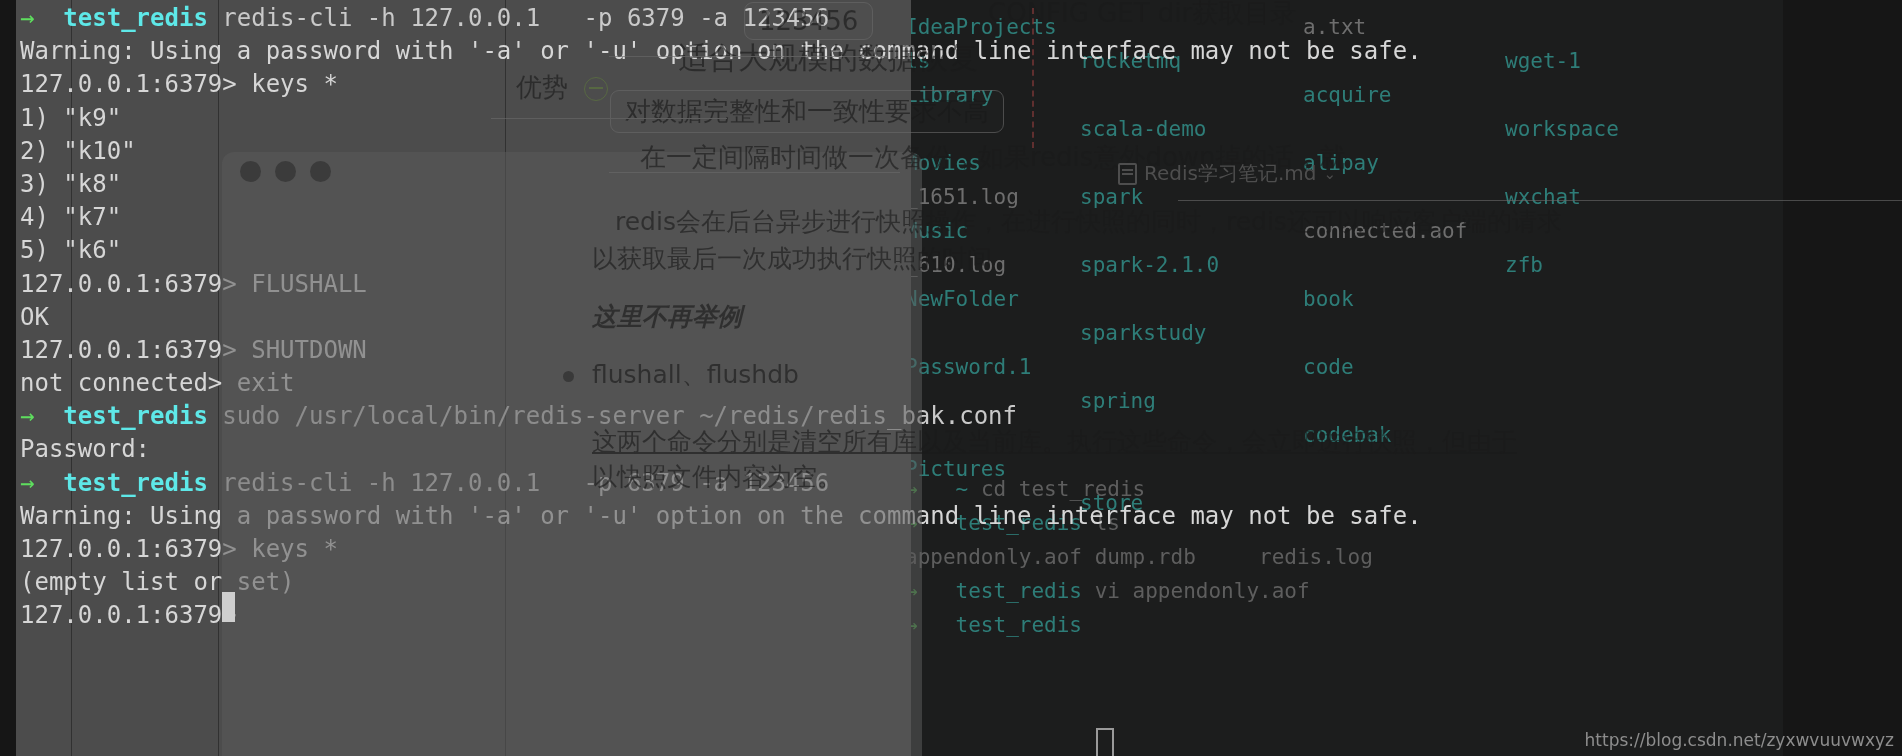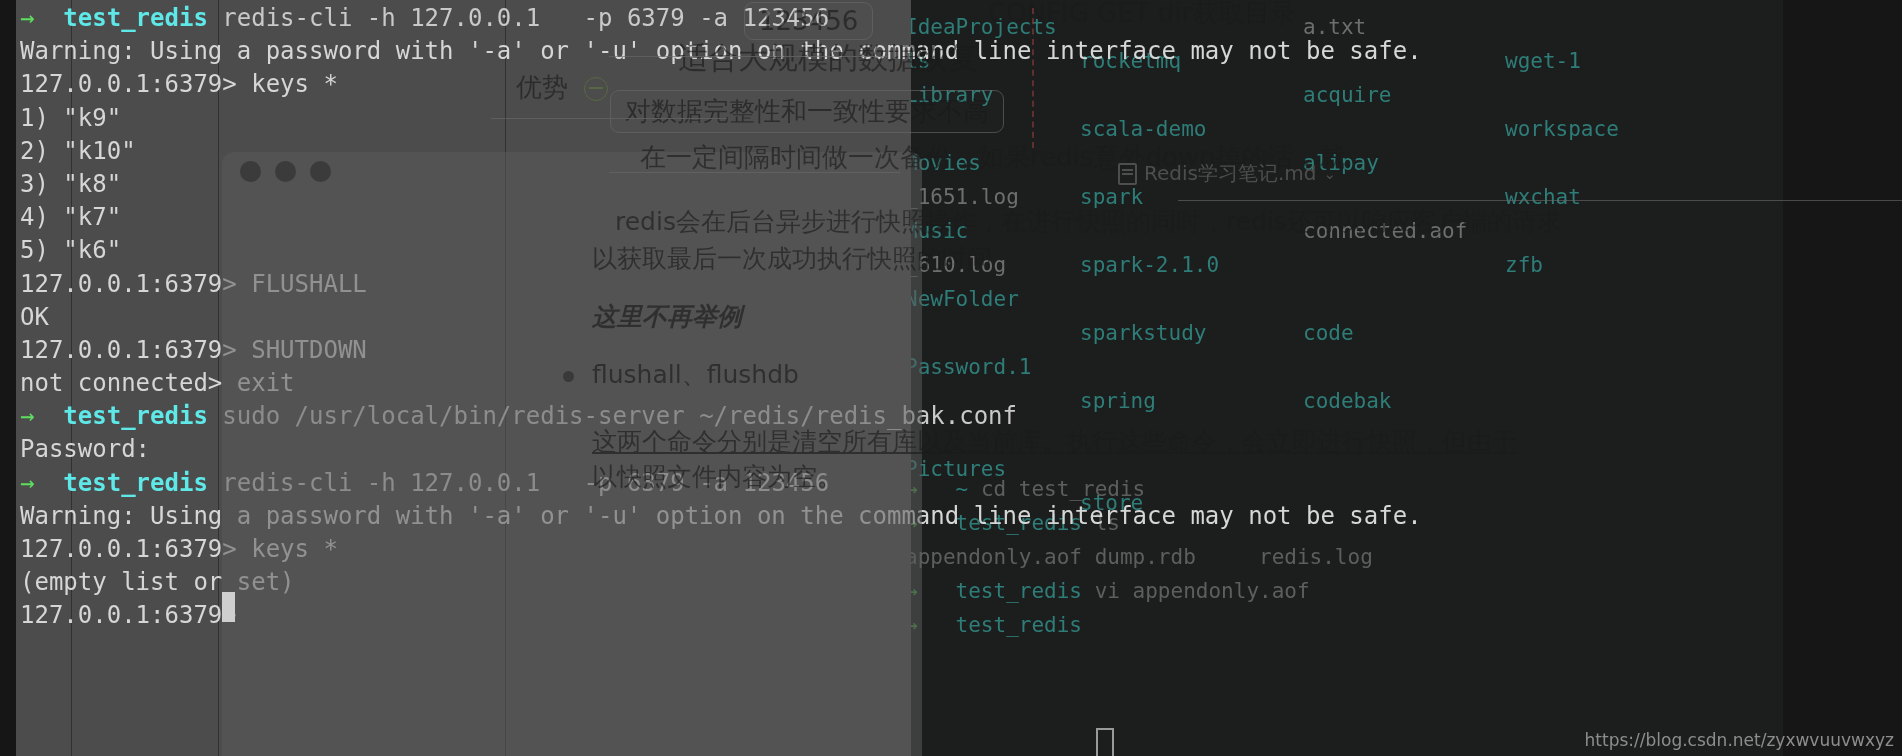--- a/index.html
+++ b/index.html
@@ -194,21 +194,21 @@
 </style>
 </head>
 <body>
 
 <div id="stage">
 
   <div class="layer-files">
     <div id="files-host">
         <div class="fcol" style="left: 10px; top: 10px;"><div>IdeaProjects</div><div>ls</div><div>Library</div><div>&nbsp;</div><div>Movies</div><div class="dim">_1651.log</div><div>Music</div><div class="dim">_610.log</div><div>NewFolder</div><div>&nbsp;</div><div>Password.1</div><div>&nbsp;</div><div>&nbsp;</div><div>Pictures</div><div>&nbsp;</div></div>
         <div class="fcol" style="left: 185px; top: 44px;"><div>rocketmq</div><div>&nbsp;</div><div>scala-demo</div><div>&nbsp;</div><div>spark</div><div>&nbsp;</div><div>spark-2.1.0</div><div>&nbsp;</div><div>sparkstudy</div><div>&nbsp;</div><div>spring</div><div>&nbsp;</div><div>&nbsp;</div><div>store</div></div>
-        <div class="fcol" style="left: 408px; top: 10px;"><div class="dim">a.txt</div><div>&nbsp;</div><div>acquire</div><div>&nbsp;</div><div>alipay</div><div>&nbsp;</div><div class="dim">connected.aof</div><div>&nbsp;</div><div>&nbsp;</div><div>code</div><div>&nbsp;</div><div>codebak</div></div>
+        <div class="fcol" style="left: 408px; top: 10px;"><div class="dim">a.txt</div><div>&nbsp;</div><div>acquire</div><div>&nbsp;</div><div>alipay</div><div>&nbsp;</div><div class="dim">connected.aof</div><div>&nbsp;</div><div>book</div><div>&nbsp;</div><div>code</div><div>&nbsp;</div><div>codebak</div></div>
         <div class="fcol" style="left: 610px; top: 44px;"><div>wget-1</div><div>&nbsp;</div><div>workspace</div><div>&nbsp;</div><div>wxchat</div><div>&nbsp;</div><div>zfb</div></div>
       </div>
     <div id="files-prompts" style="position: absolute; left: 10px; top: 472px; font-size: 21px; line-height: 34px; white-space: pre;"><div><span style="color: rgb(63, 143, 63);">→   </span><span style="color: rgb(46, 125, 120);">~</span><span style="color: rgb(94, 94, 94);"> cd test_redis</span></div><div><span style="color: rgb(63, 143, 63);">→   </span><span style="color: rgb(46, 125, 120);">test_redis</span><span style="color: rgb(94, 94, 94);"> ls</span></div><div style="color: rgb(94, 94, 94);">appendonly.aof dump.rdb     redis.log</div><div><span style="color: rgb(63, 143, 63);">→   </span><span style="color: rgb(46, 125, 120);">test_redis</span><span style="color: rgb(94, 94, 94);"> vi appendonly.aof</span></div><div><span style="color: rgb(63, 143, 63);">→   </span><span style="color: rgb(46, 125, 120);">test_redis</span><span style="color: rgb(94, 94, 94);"></span></div></div>
   </div>
 
   <div class="layer-term">
     <div class="bg-left"></div>
     <div class="vline" style="left:55px;"></div>
     <div class="vline" style="left:202px;"></div>
     <div class="vline" style="left:489px;"></div>

